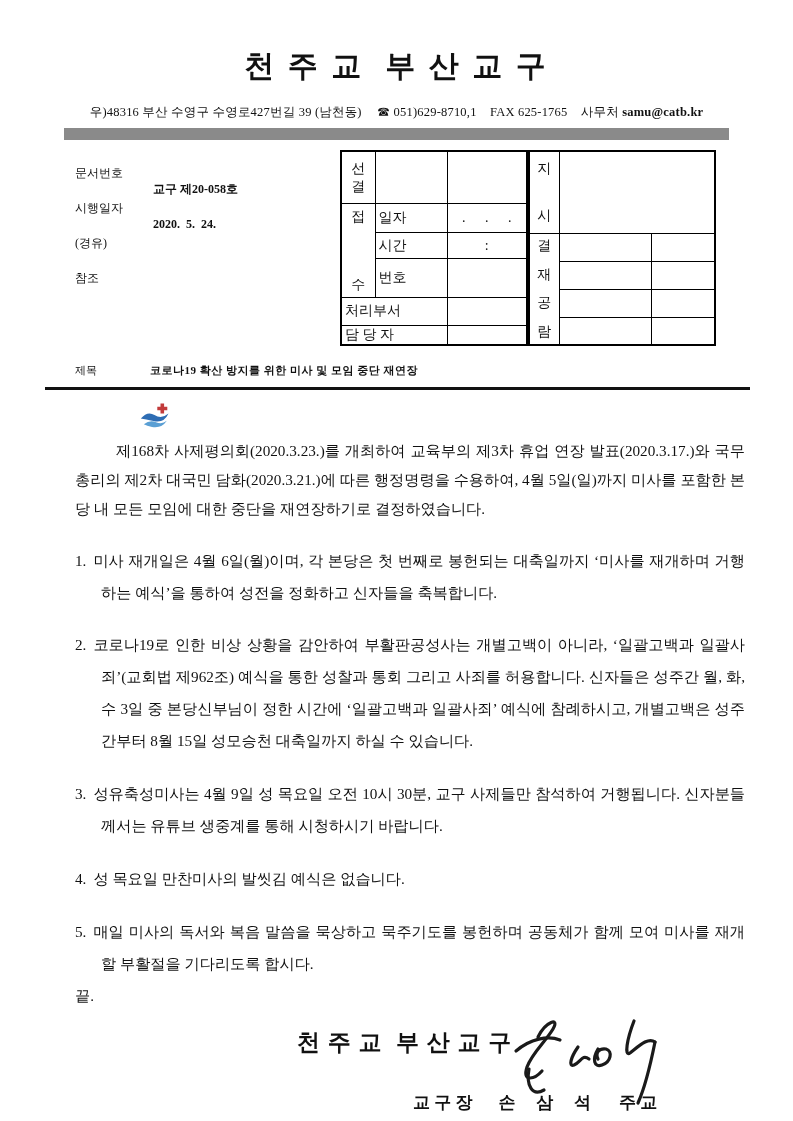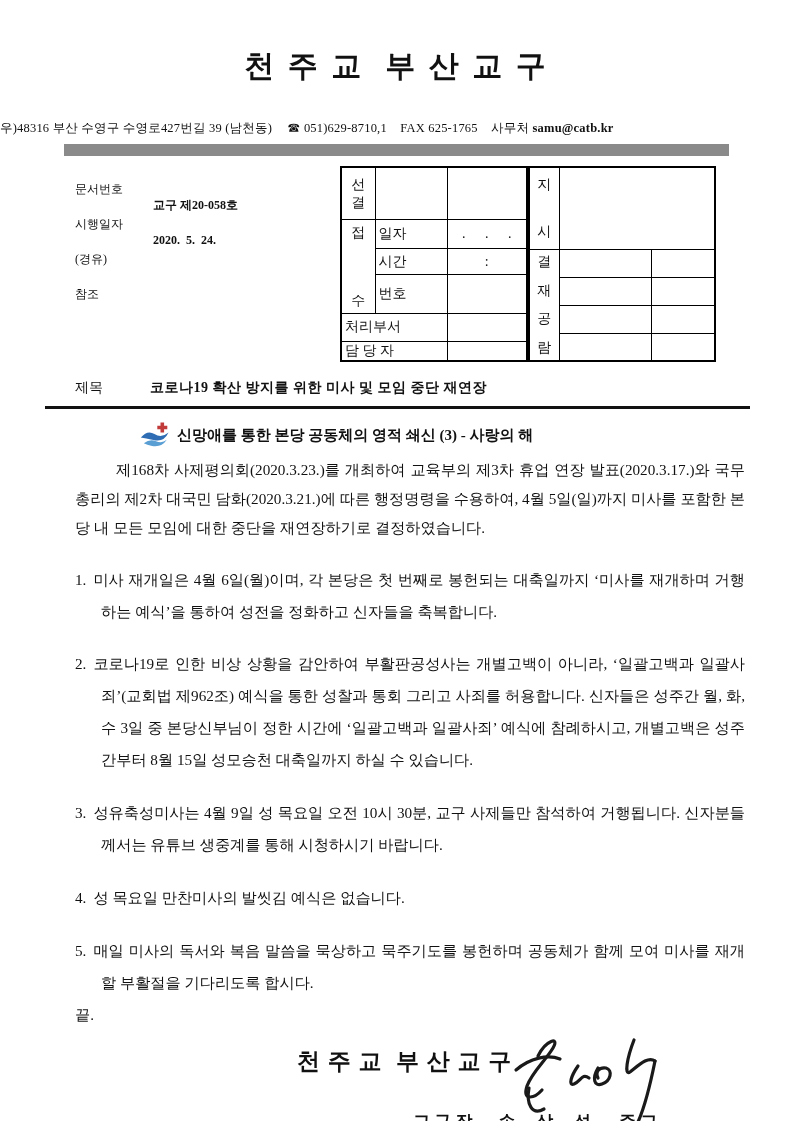--- a/index.html
+++ b/index.html
@@ -17,22 +17,22 @@
 
   
   .doc-title {
     padding-top: 46px;
     text-align: center;
     font-size: 30px;
     font-weight: bold;
     letter-spacing: 3px;
   }
   .addr {
-    margin-top: 32px;
-    text-align: left;
+    margin-top: 16px;
+    text-align: center;
     font-size: 12.5px;
     letter-spacing: 0.2px;
   }
   .addr .seg { margin-left: 10px; }
   .addr .phone-ic { margin-left: 12px; font-size: 13px; }
   .gray-bar {
     margin: 7px 64px 0 64px;
     height: 12px;
     background: #8a8a8a;
   }
@@ -50,21 +50,21 @@
   td.vlab { text-align: center; padding: 2px 4px; }
   .vstack { display: flex; flex-direction: column; justify-content: space-between; height: 100%; align-items: center; }
   .vstack span { line-height: 1.25; }
   td.nb-b { border-bottom: none; }
   td.nb-t { border-top: none; }
   .dots { text-align: center; word-spacing: 16px; }
   .colon { text-align: center; }
   .cell-label { padding-left: 6px; }
 
   
-  .subject-row { display: flex; margin: 17px 45px 0 75px; font-size: 14px; align-items: flex-start; }
+  .subject-row { display: flex; margin: 17px 45px 0 75px; font-size: 11px; align-items: flex-start; }
   .subject-label { width: 75px; flex: none; }
   .subject-title { font-weight: bold; letter-spacing: 0.5px; }
   .thick-line { margin: 9px 43px 0 45px; border-top: 3px solid #111; }
 
   
   .notice { display: flex; align-items: center; gap: 7px; margin: 13px 45px 0 140px; font-size: 15px; font-weight: bold; }
   .logo-ic { width: 30px; height: 26px; flex: none; }
 
   
   .body-text { margin: 8px 48px 0 75px; font-size: 15.2px; }
@@ -216,21 +216,20 @@
     <span class="subject-title">코로나19 확산 방지를 위한 미사 및 모임 중단 재연장</span>
   </div>
   <div class="thick-line"></div>
 
   <div class="notice">
     <svg class="logo-ic" viewBox="0 0 30 26" aria-hidden="true">
       <path d="M20.5 0.5 h3.6 v3.2 h3.2 v3.6 h-3.2 v3.2 h-3.6 v-3.2 h-3.2 v-3.6 h3.2 z" fill="#c23b3b"></path>
       <path d="M0.8 15.5 Q7.5 7.5 14.5 12 Q21.5 16.5 28.5 10.5 Q24 20.5 13.5 18 Q5.5 16.2 0.8 15.5 Z" fill="#2e6db4"></path>
       <path d="M3.8 21.2 Q10 16.5 16 19.2 Q22 21.8 26.8 17.8 Q21.5 25.8 12 24 Q6.8 23 3.8 21.2 Z" fill="#5a9fd4"></path>
     </svg>
-    <span>신망애를 통한 본당 공동체의 영적 쇄신 (3) - 사랑의 해</span>
   </div>
 
   <div class="body-text">
     <p class="intro">제168차 사제평의회(2020.3.23.)를 개최하여 교육부의 제3차 휴업 연장 발표(2020.3.17.)와 국무총리의 제2차 대국민 담화(2020.3.21.)에 따른 행정명령을 수용하여, 4월 5일(일)까지 미사를 포함한 본당 내 모든 모임에 대한 중단을 재연장하기로 결정하였습니다.</p>
 
     <div class="item">
       <span class="item-no">1.</span><span>미사 재개일은 4월 6일(월)이며, 각 본당은 첫 번째로 봉헌되는 대축일까지 ‘미사를 재개하며 거행하는 예식’을 통하여 성전을 정화하고 신자들을 축복합니다.</span>
     </div>
     <div class="item">
       <span class="item-no">2.</span><span>코로나19로 인한 비상 상황을 감안하여 부활판공성사는 개별고백이 아니라, ‘일괄고백과 일괄사죄’(교회법 제962조) 예식을 통한 성찰과 통회 그리고 사죄를 허용합니다. 신자들은 성주간 월, 화, 수 3일 중 본당신부님이 정한 시간에 ‘일괄고백과 일괄사죄’ 예식에 참례하시고, 개별고백은 성주간부터 8월 15일 성모승천 대축일까지 하실 수 있습니다.</span>

